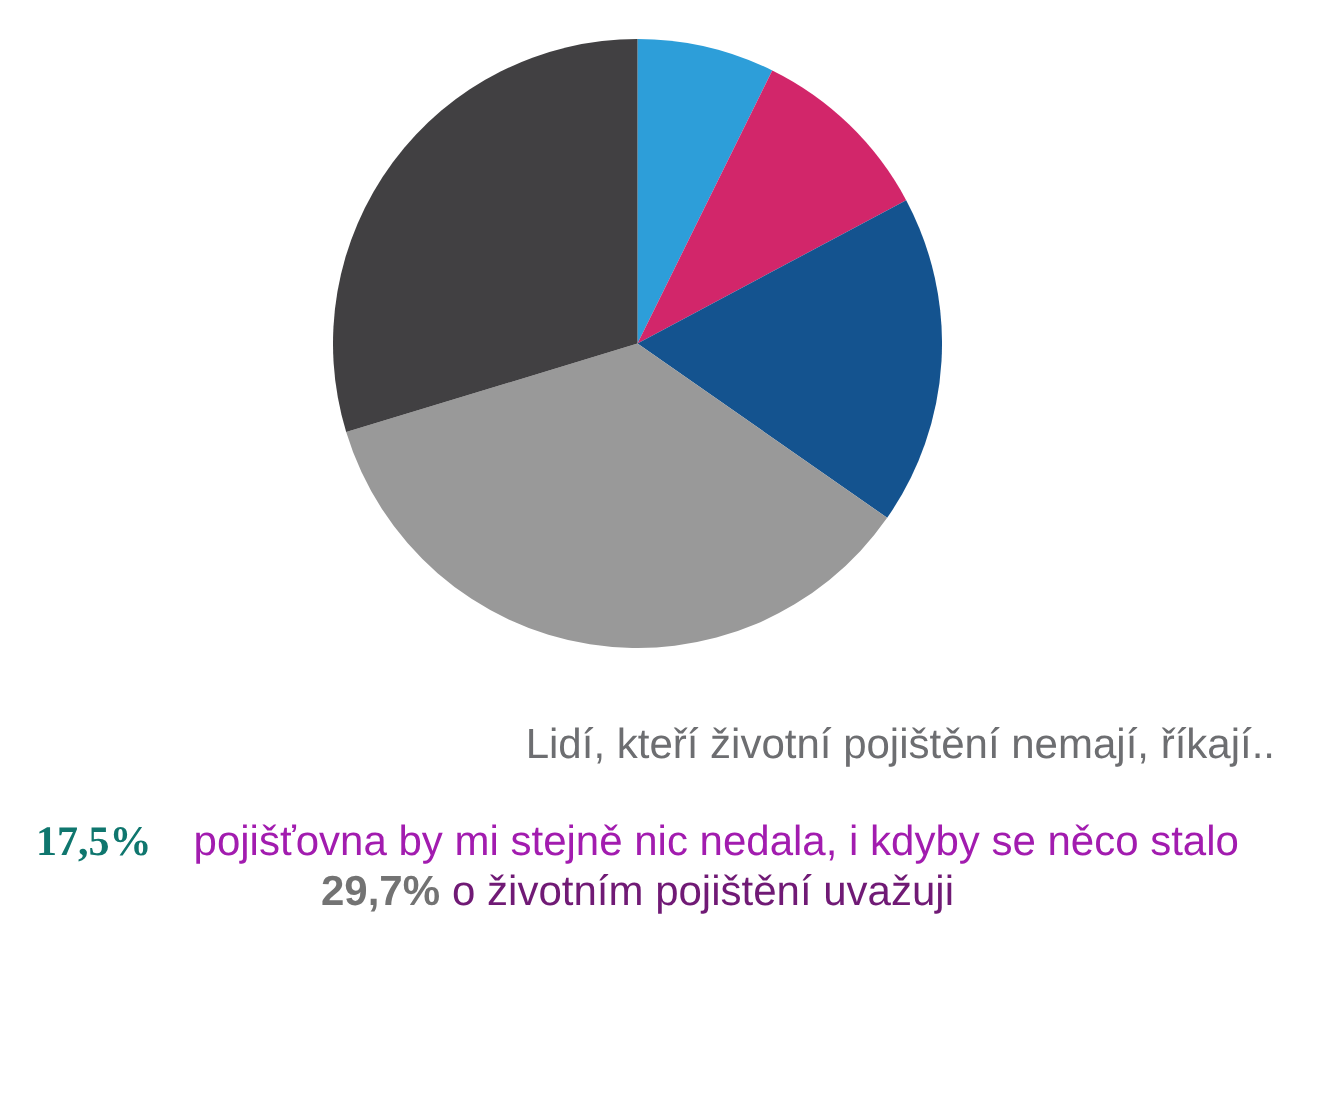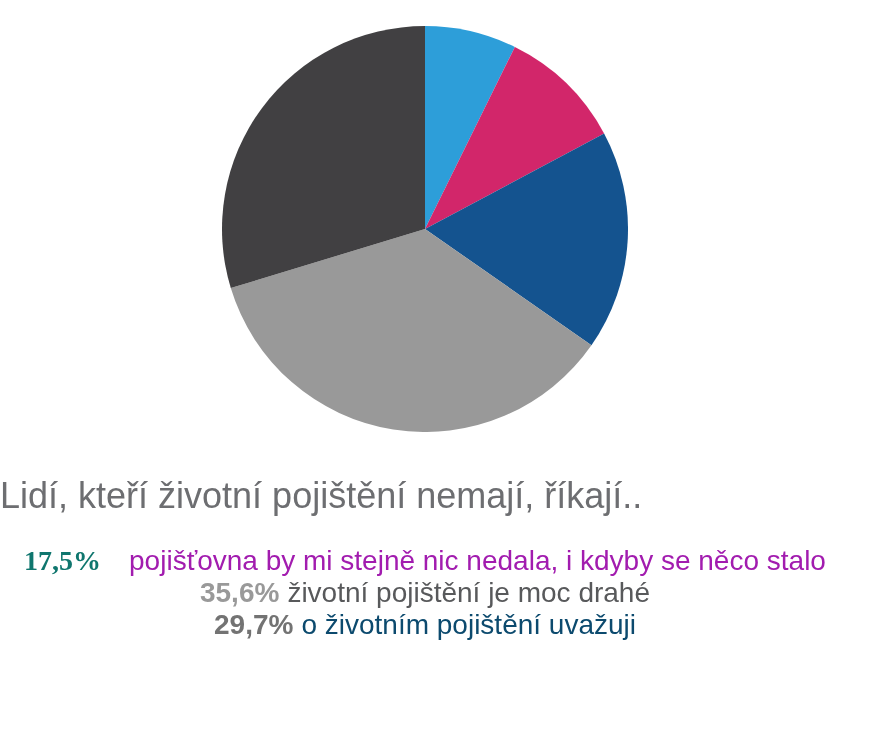--- a/index.html
+++ b/index.html
@@ -20,22 +20,22 @@
     height: 406px;
     margin: 26px auto 0 auto;
   }
   .pie-wrap svg {
     display: block;
     width: 406px;
     height: 406px;
   }
   .chart-title {
     margin-top: 47px;
-    text-align: left;
-    font-size: 36px;
+    text-align: right;
+    font-size: 28px;
     line-height: 34px;
     font-weight: 400;
   }
   .legend {
     margin-top: 32px;
     text-align: center;
   }
   .legend-line {
     font-size: 28px;
     line-height: 32px;
@@ -64,20 +64,17 @@
       </svg>
   </div>
 
   <div class="chart-title" style="color: rgb(109, 110, 113);">Lidí, kteří životní pojištění nemají, říkají..</div>
 
   <div class="legend">
     <div class="legend-line">
       <span class="pct" style="color: #0f766e; font-family: Liberation Serif, serif;">17,5%</span><span class="lbl" style="color: #a21caf; margin-left: 20px;">pojišťovna by mi stejně nic nedala, i kdyby se něco stalo</span>
     </div>
     <div class="legend-line">
-      <span class="pct" style="color: rgb(153, 153, 153);">35,6%</span><span class="lbl" style="color: rgb(88, 89, 91);">životní pojištění je moc drahé</span>
-    </div>
-    <div class="legend-line">
-      <span class="pct" style="color: #737373; text-align: right;">29,7%</span><span class="lbl" style="color: #0c4a6e;">o životním pojištění uvažuji</span>
+      <span class="pct" style="color: #737373; text-align: right;">29,7%</span><span class="lbl" style="color: #701a75;">o životním pojištění uvažuji</span>
     </div>
   </div>
 
 </div>
 
 </body></html>

